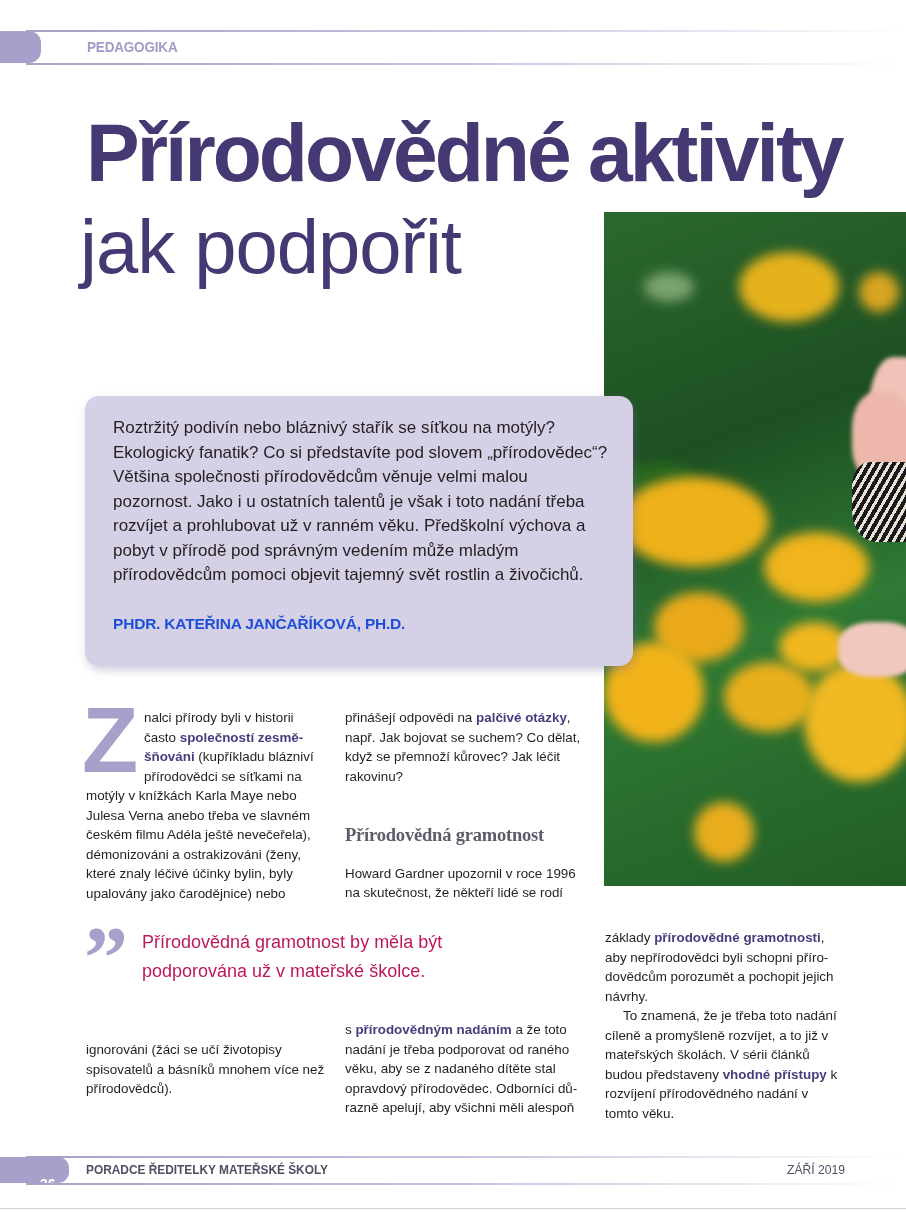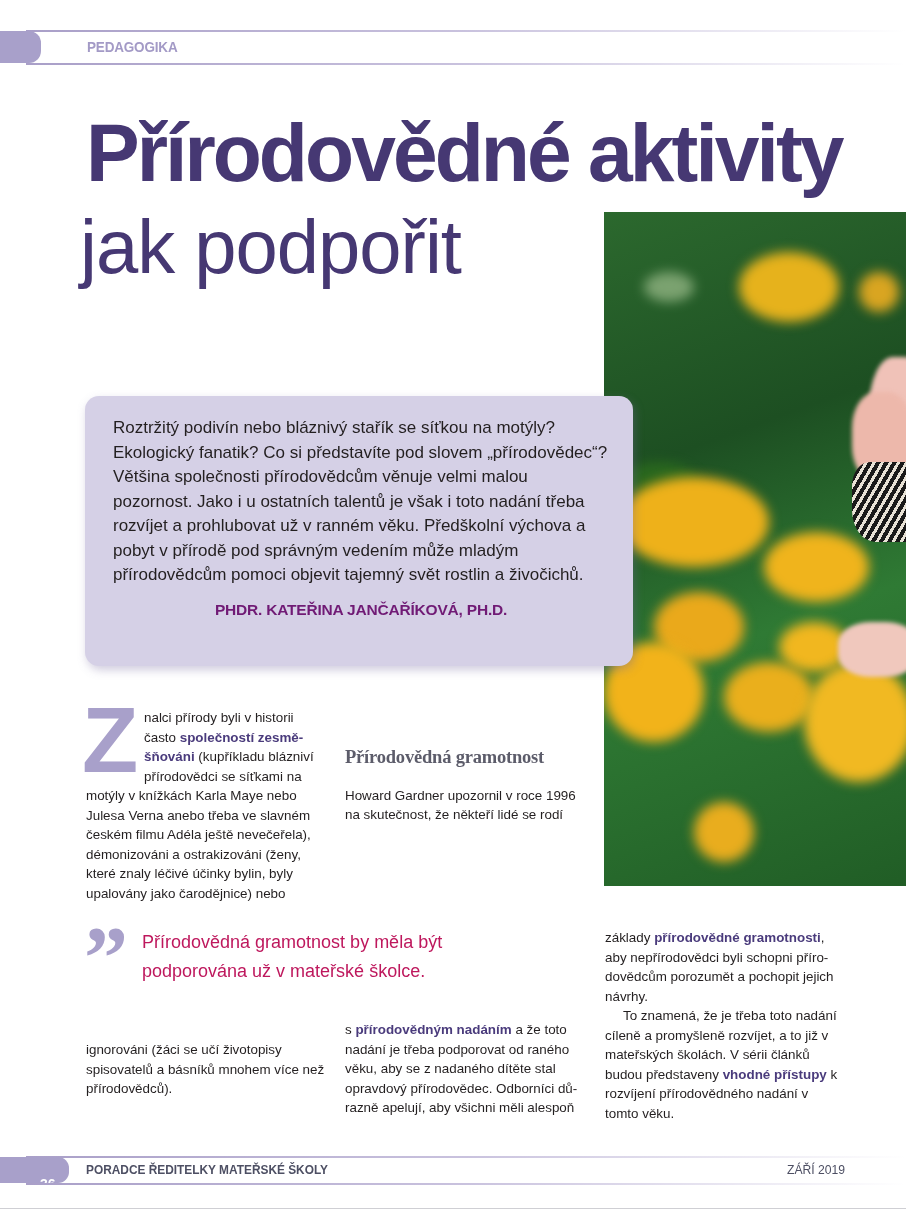--- a/index.html
+++ b/index.html
@@ -26,21 +26,21 @@
   
   .photo { position:absolute; left:604px; top:212px; width:302px; height:674px; overflow:hidden;
      background:#1f5e2a; }
   .photo .blob { position:absolute; border-radius:50%; filter:blur(6px); }
 
   
   .lead-box { position:absolute; left:85px; top:396px; width:548px; height:270px; background:#d5d0e6;
      border-radius:14px; box-shadow:2px 4px 10px rgba(120,110,160,0.35); box-sizing:border-box;
      padding:20px 24px 0 28px; }
   .lead-text { font-size:17px; line-height:24.5px; color:#231f20; margin:0; }
-  .author { margin-top:13px; font-weight:bold; font-size:15.5px; color:#701a75; letter-spacing:-0.2px;text-align:center; }
+  .author { margin-top:27px; font-weight:bold; font-size:15.5px; color:#1d4ed8; letter-spacing:-0.2px; }
 
   
   .col { position:absolute; font-size:13.4px; line-height:19.5px; color:#231f20; }
   .col p { margin:0; }
   .hl { font-weight:bold; color:#4a3b7c; }
   .indent { text-indent:18px; }
   .col1 { left:86px; top:708px; width:240px; }
   .col2 { left:345px; top:708px; width:240px; }
   .col3 { left:605px; top:928px; width:240px; }
   .col1b { left:86px; top:1020px; width:240px;margin-top:20px; }
@@ -115,20 +115,21 @@
 
 <div class="col col1">
   <p>
     <span class="dropcap">
         <span>Z</span>
       </span><span>nalci přírody byli v historii často </span><span class="hl">společností zesmě­šňováni</span><span> (kupříkladu blázniví přírodovědci se síťkami na motýly v knížkách Karla Maye nebo Julesa Verna anebo třeba ve slavném českém filmu Adéla ještě nevečeřela), démonizováni a ostrakizováni (ženy, které znaly léčivé účinky bylin, byly upalovány jako čarodějnice) nebo</span>
   </p>
 </div>
 
 <div class="col col2">
+  <p><span>přinášejí odpovědi na </span><span class="hl">palčivé otázky</span><span>, např. Jak bojovat se suchem? Co dělat, když se přemnoží kůrovec? Jak léčit rakovinu?</span></p>
   <div class="subhead">Přírodovědná gramotnost</div>
   <p>Howard Gardner upozornil v roce 1996 na skutečnost, že někteří lidé se rodí</p>
 </div>
 
 <div class="quote-mark">”</div>
 <div class="quote-text">Přírodovědná gramotnost by měla být podporována už v mateřské školce.</div>
 
 <div class="col col3">
   <p><span>základy </span><span class="hl">přírodovědné gramotnosti</span><span>, aby nepřírodovědci byli schopni příro­dovědcům porozumět a pochopit jejich návrhy.</span></p>
   <p class="indent"><span>To znamená, že je třeba toto nadání cíleně a promyšleně rozvíjet, a to již v mateřských školách. V sérii článků budou představeny </span><span class="hl">vhodné přístupy</span><span> k rozvíjení přírodovědného nadání v tomto věku.</span></p>

